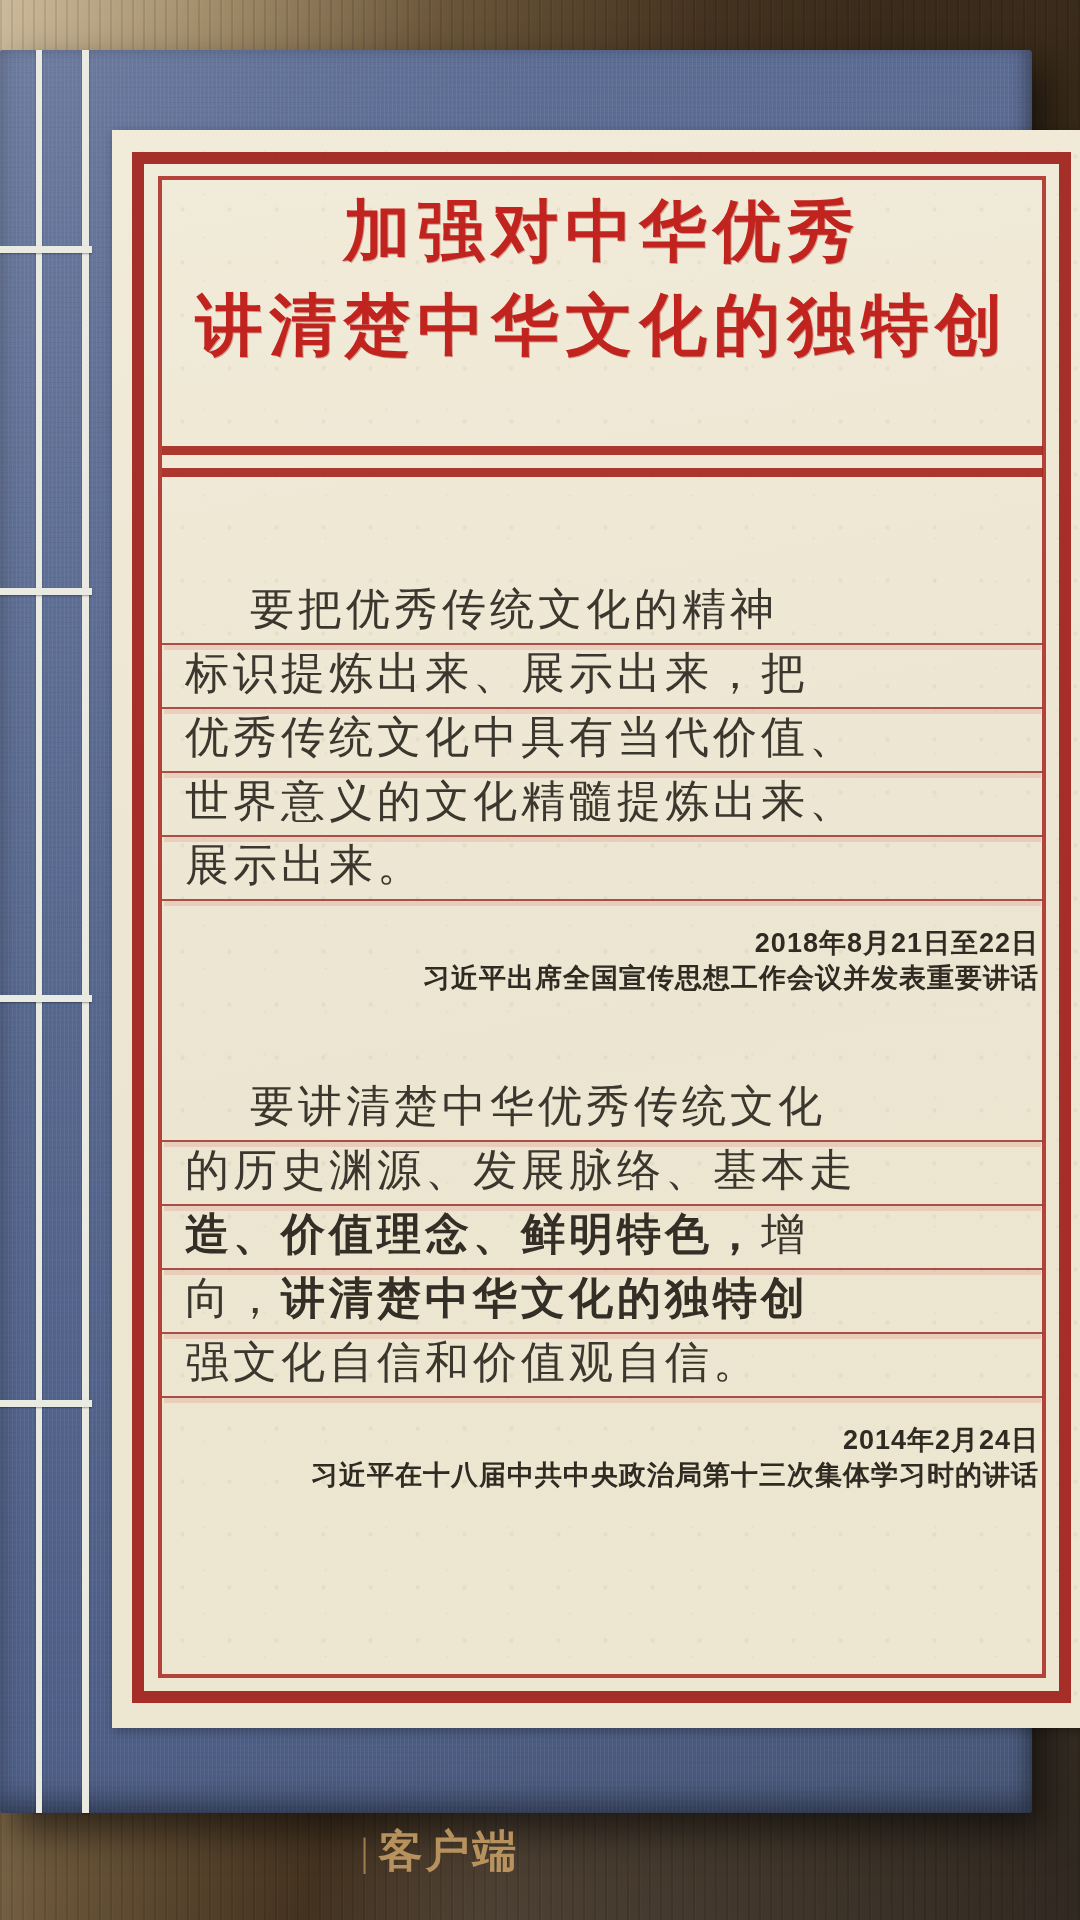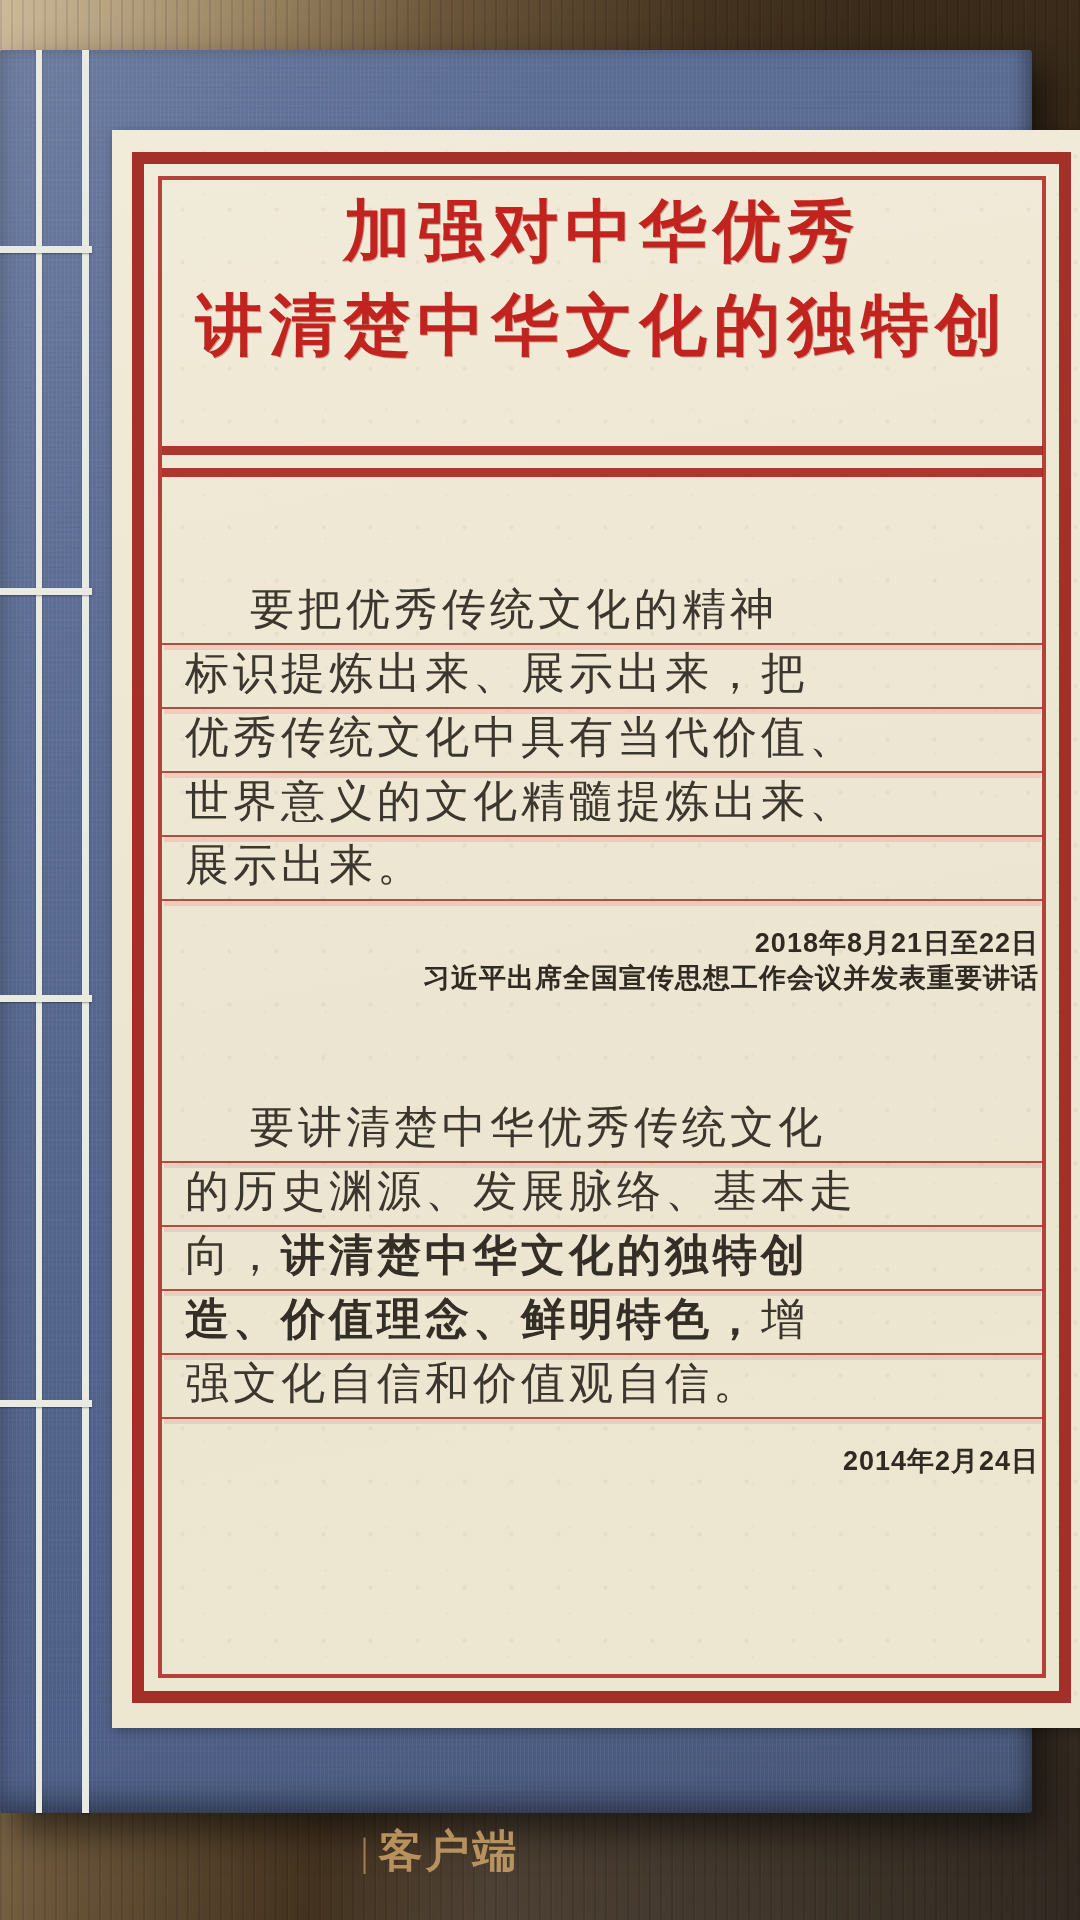--- a/index.html
+++ b/index.html
@@ -54,21 +54,21 @@
   .title{margin:6px 0 0 0;text-align:center;color:#c1241e;font-weight:900;
     font-size:67px;line-height:94px;letter-spacing:7px;
     text-shadow:1px 1px 0 rgba(150,25,20,.35);
     font-family:"Liberation Serif","DejaVu Serif",serif;}
   .title .tl{display:block;}
   .divider{margin-top:74px;height:13px;
     border-top:9px solid rgba(163,36,28,.9);
     border-bottom:9px solid rgba(163,36,28,.9);}
   
   .quote{margin-top:104px;color:#3c372e;font-size:44px;letter-spacing:4px;}
-  .quote.q2{margin-top:103px;}
+  .quote.q2{margin-top:82px;}
   .qline{height:62px;line-height:58px;padding-left:23px;
     border-bottom:2px solid rgba(158,52,46,.85);
     box-shadow:0 7px 0 -2px rgba(224,150,140,.30);
     white-space:nowrap;}
   .qline.indent{padding-left:88px;}
   .qbold{font-weight:bold;color:#332e26;}
   .attribution{margin-top:25px;text-align:right;color:#2f2a22;font-weight:bold;
     font-family:"Liberation Sans","DejaVu Sans",sans-serif;
     font-size:27px;line-height:35px;letter-spacing:1px;padding-right:4px;}
   
@@ -117,26 +117,27 @@
         <div class="qline"><span>展示出来。</span></div>
       </div>
     <div class="attribution">
       <div>2018年8月21日至22日</div>
       <div>习近平出席全国宣传思想工作会议并发表重要讲话</div>
     </div>
 
     <div class="quote q2">
         <div class="qline indent"><span>要讲清楚中华优秀传统文化</span></div>
         <div class="qline"><span>的历史渊源、发展脉络、基本走</span></div>
+        <div class="qline"><span class="qbold">造、价值理念、鲜明特色，</span><span>增</span></div>
         <div class="qline"><span>向，</span><span class="qbold">讲清楚中华文化的独特创</span></div>
-        <div class="qline"><span class="qbold">造、价值理念、鲜明特色，</span><span>增</span></div>
         <div class="qline"><span>强文化自信和价值观自信。</span></div>
       </div>
     <div class="attribution">
       <div>2014年2月24日</div>
+      <div>习近平在十八届中共中央政治局第十三次集体学习时的讲话</div>
     </div>
 
   </div>
 </div>
 
 <div class="footer">
   <span class="brand">
     <span class="brand-divider">|</span>
     <span class="brand-suffix">客户端</span>
   </span>

